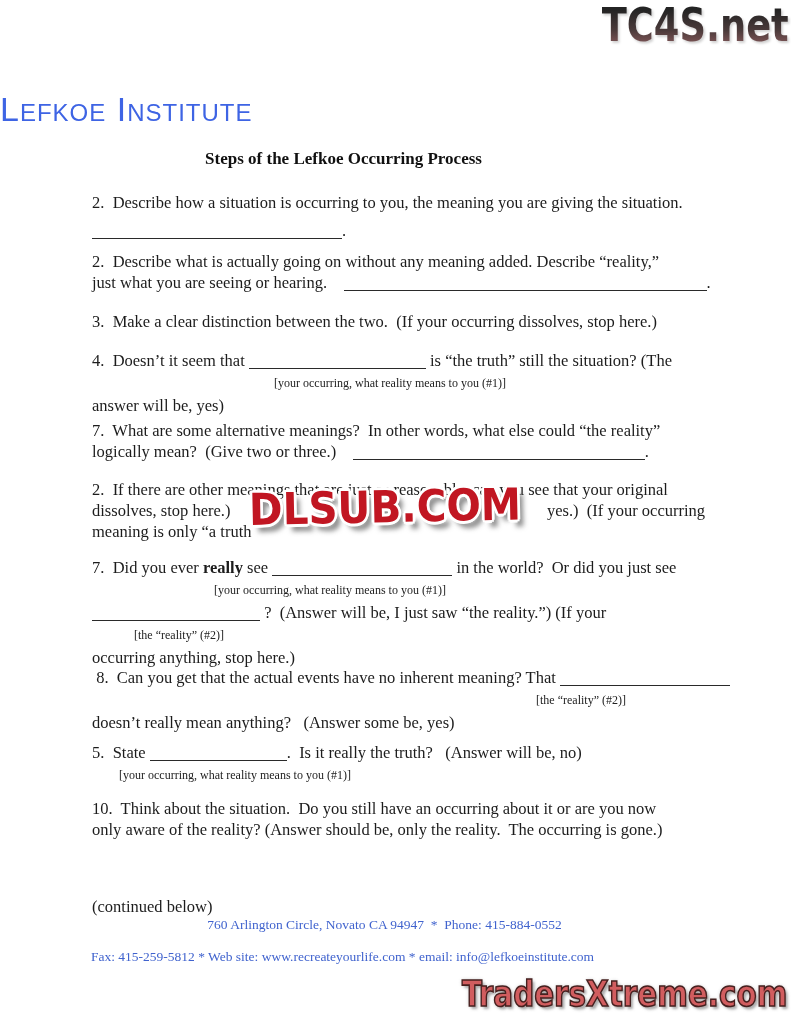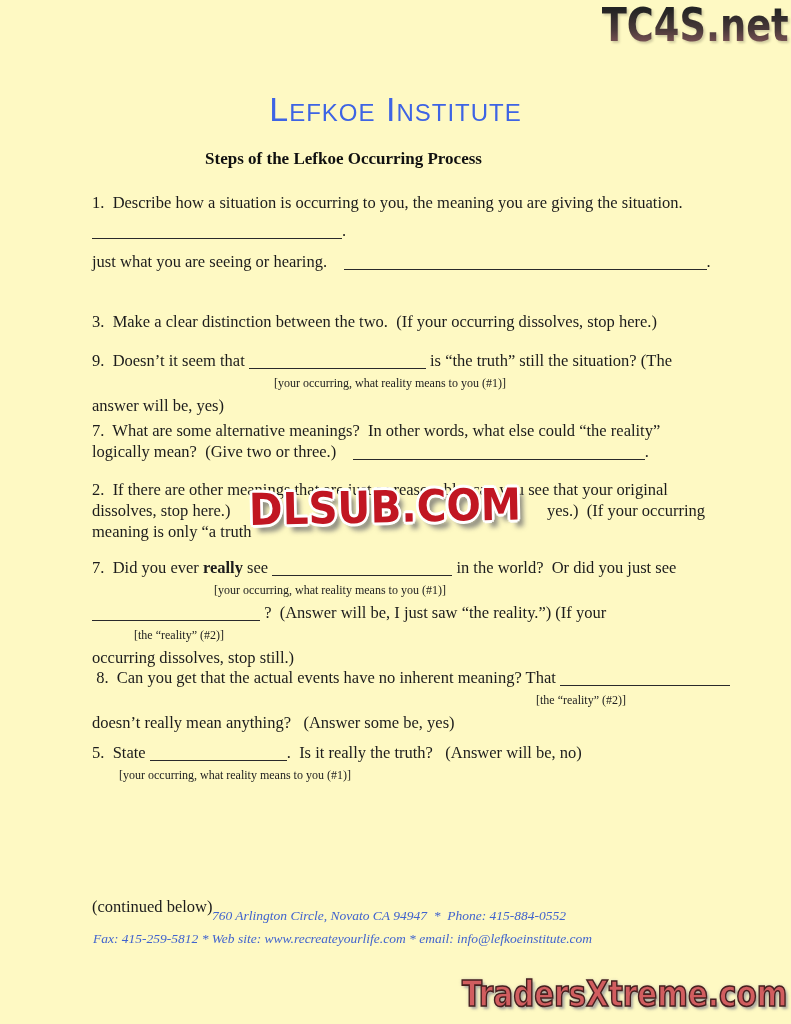--- a/index.html
+++ b/index.html
@@ -1,18 +1,18 @@
 <!DOCTYPE html>
 <html><head>
 <meta charset="utf-8">
 <style>
   html,body{margin:0;padding:0;background:#e8e8e8;}
   .page{
     position:relative;width:791px;height:1024px;margin:0 auto;
-    background:#fef9c3;overflow:hidden;
+    background:#ffffff;overflow:hidden;
     font-family:"Liberation Serif",serif;color:#1c1c1c;
   }
   
   .wm-tc4s{
     position:absolute;top:0px;right:2px;
     font-family:"DejaVu Sans",sans-serif;font-weight:bold;font-size:46px;line-height:50px;
     background:linear-gradient(180deg,#242424 20%,#4a3a3a 60%,#946062 100%);
     -webkit-background-clip:text;background-clip:text;color:transparent;
     transform:scaleX(0.80);transform-origin:100% 0;
     filter:drop-shadow(2px 2px 1px rgba(0,0,0,0.18));
@@ -30,21 +30,21 @@
   .wm-traders{
     position:absolute;top:974px;right:4px;
     font-family:"DejaVu Sans",sans-serif;font-weight:bold;font-size:35px;line-height:40px;
     color:#d15d5f;white-space:nowrap;
     -webkit-text-stroke:1.6px #46201f;
     transform:scaleX(0.84);transform-origin:100% 50%;
     text-shadow:0 0 4px rgba(170,170,170,0.9), 3px 3px 3px rgba(150,150,150,0.8);
   }
   
   .title{
-    position:absolute;top:90px;left:0;width:791px;text-align:center;
+    position:absolute;top:90px;left:0;width:791px;
     font-family:"Liberation Sans",sans-serif;font-variant:small-caps;
     font-size:34px;line-height:38px;font-weight:400;letter-spacing:1px;color:#3e64e4;
   }
   .subtitle{
     position:absolute;top:149px;left:0;width:687px;text-align:center;
     font-family:"Liberation Serif",serif;font-weight:bold;font-size:17px;color:#101010;
   }
   
   .step{position:absolute;left:92px;width:690px;font-size:16.5px;}
   .line{margin:0;line-height:21px;white-space:pre-wrap;}
@@ -53,81 +53,86 @@
   .b250{width:250px}.b363{width:363px}.b177{width:177px}.b292{width:292px}
   .b180{width:180px}.b168{width:168px}.b170{width:170px}.b137{width:137px}
   .pad-top{margin-top:7px;}
   .s6right{position:absolute;left:455px;top:21px;}
   
   .continued{position:absolute;left:92px;top:875px;font-size:16.5px;line-height:21px;margin-top:21px;}
   .footer{
     position:absolute;left:30px;top:901px;width:625px;text-align:center;
     font-size:13.5px;line-height:16px;color:#4063ce;
   }
-  .footer p{margin:7px;white-space:pre-wrap;font-style:italic;}
+  .footer p{margin:16px;white-space:pre-wrap;}
 </style>
 </head>
 <body>
 
 <div class="page">
 
   <div class="wm-tc4s">TC4S.net</div>
 
   <div class="title">Lefkoe Institute</div>
   <div class="subtitle">Steps of the Lefkoe Occurring Process</div>
 
   <div class="step" style="top:192px">
-    <p class="line"><span>1.  Describe how a situation is occurring to you, the meaning you are giving the situation.</span></p>
+    <p class="line"><span>2.  Describe how a situation is occurring to you, the meaning you are giving the situation.</span></p>
     <p class="line pad-top"><span class="blank b250"></span><span>.</span></p>
   </div>
 
   <div class="step" style="top:251px">
+    <p class="line"><span>2.  Describe what is actually going on without any meaning added. Describe “reality,”</span></p>
     <p class="line"><span>just what you are seeing or hearing.    </span><span class="blank b363"></span><span>.</span></p>
   </div>
 
   <div class="step" style="top:311px">
     <p class="line"><span>3.  Make a clear distinction between the two.  (If your occurring dissolves, stop here.)</span></p>
   </div>
 
   <div class="step" style="top:350px">
-    <p class="line"><span>9.  Doesn’t it seem that </span><span class="blank b177"></span><span> is “the truth” still the situation? (The</span></p>
+    <p class="line"><span>4.  Doesn’t it seem that </span><span class="blank b177"></span><span> is “the truth” still the situation? (The</span></p>
     <p class="note" style="padding-left:178px">[your occurring, what reality means to you (#1)]</p>
     <p class="line">answer will be, yes)</p>
   </div>
 
   <div class="step" style="top:420px">
     <p class="line"><span>7.  What are some alternative meanings?  In other words, what else could “the reality”</span></p>
     <p class="line"><span>logically mean?  (Give two or three.)    </span><span class="blank b292"></span><span>.</span></p>
   </div>
 
   <div class="step" style="top:479px">
     <p class="line"><span>2.  If there are other meanings that are just as reasonable, can you see that your original</span></p>
     <p class="line">dissolves, stop here.)</p>
     <p class="line"><span>meaning is only “a truth</span><span class="s6right">yes.)  (If your occurring</span></p>
   </div>
 
   <div class="step" style="top:557px">
     <p class="line"><span>7.  Did you ever </span><b>really</b><span> see </span><span class="blank b180"></span><span> in the world?  Or did you just see</span></p>
     <p class="note" style="padding-left:118px">[your occurring, what reality means to you (#1)]</p>
     <p class="line"><span class="blank b168"></span><span> ?  (Answer will be, I just saw “the reality.”) (If your</span></p>
     <p class="note" style="padding-left:38px">[the “reality” (#2)]</p>
-    <p class="line">occurring dissolves, stop still.)</p>
+    <p class="line">occurring anything, stop here.)</p>
   </div>
 
   <div class="step" style="top:667px">
     <p class="line"><span> 8.  Can you get that the actual events have no inherent meaning? That </span><span class="blank b170"></span></p>
     <p class="note" style="padding-left:440px">[the “reality” (#2)]</p>
     <p class="line">doesn’t really mean anything?   (Answer some be, yes)</p>
   </div>
 
   <div class="step" style="top:742px">
     <p class="line"><span>5.  State </span><span class="blank b137"></span><span>.  Is it really the truth?   (Answer will be, no)</span></p>
     <p class="note" style="padding-left:23px">[your occurring, what reality means to you (#1)]</p>
   </div>
 
+  <div class="step" style="top:798px">
+    <p class="line">10.  Think about the situation.  Do you still have an occurring about it or are you now</p>
+    <p class="line">only aware of the reality? (Answer should be, only the reality.  The occurring is gone.)</p>
+  </div>
 
   <div class="continued">(continued below)</div>
 
   <div class="footer">
     <p style="margin-left:100px">760 Arlington Circle, Novato CA 94947  *  Phone: 415-884-0552</p>
     <p>Fax: 415-259-5812 * Web site: www.recreateyourlife.com * email: info@lefkoeinstitute.com</p>
   </div>
 
   <div class="wm-dlsub">DLSUB.COM</div>
   <div class="wm-traders">TradersXtreme.com</div>

